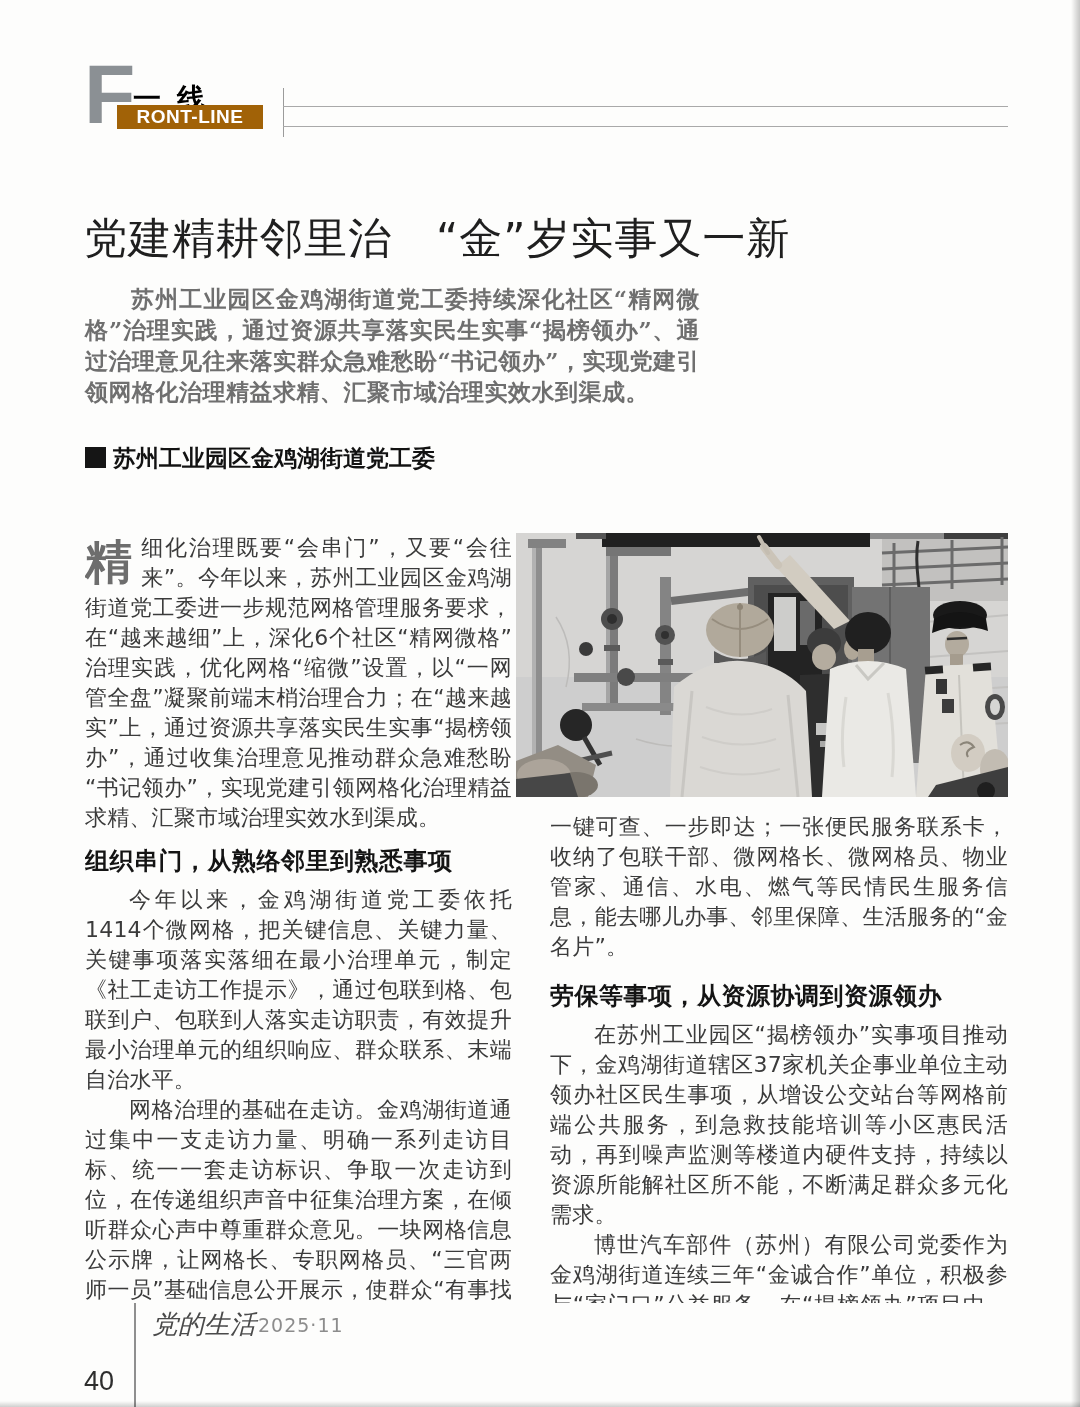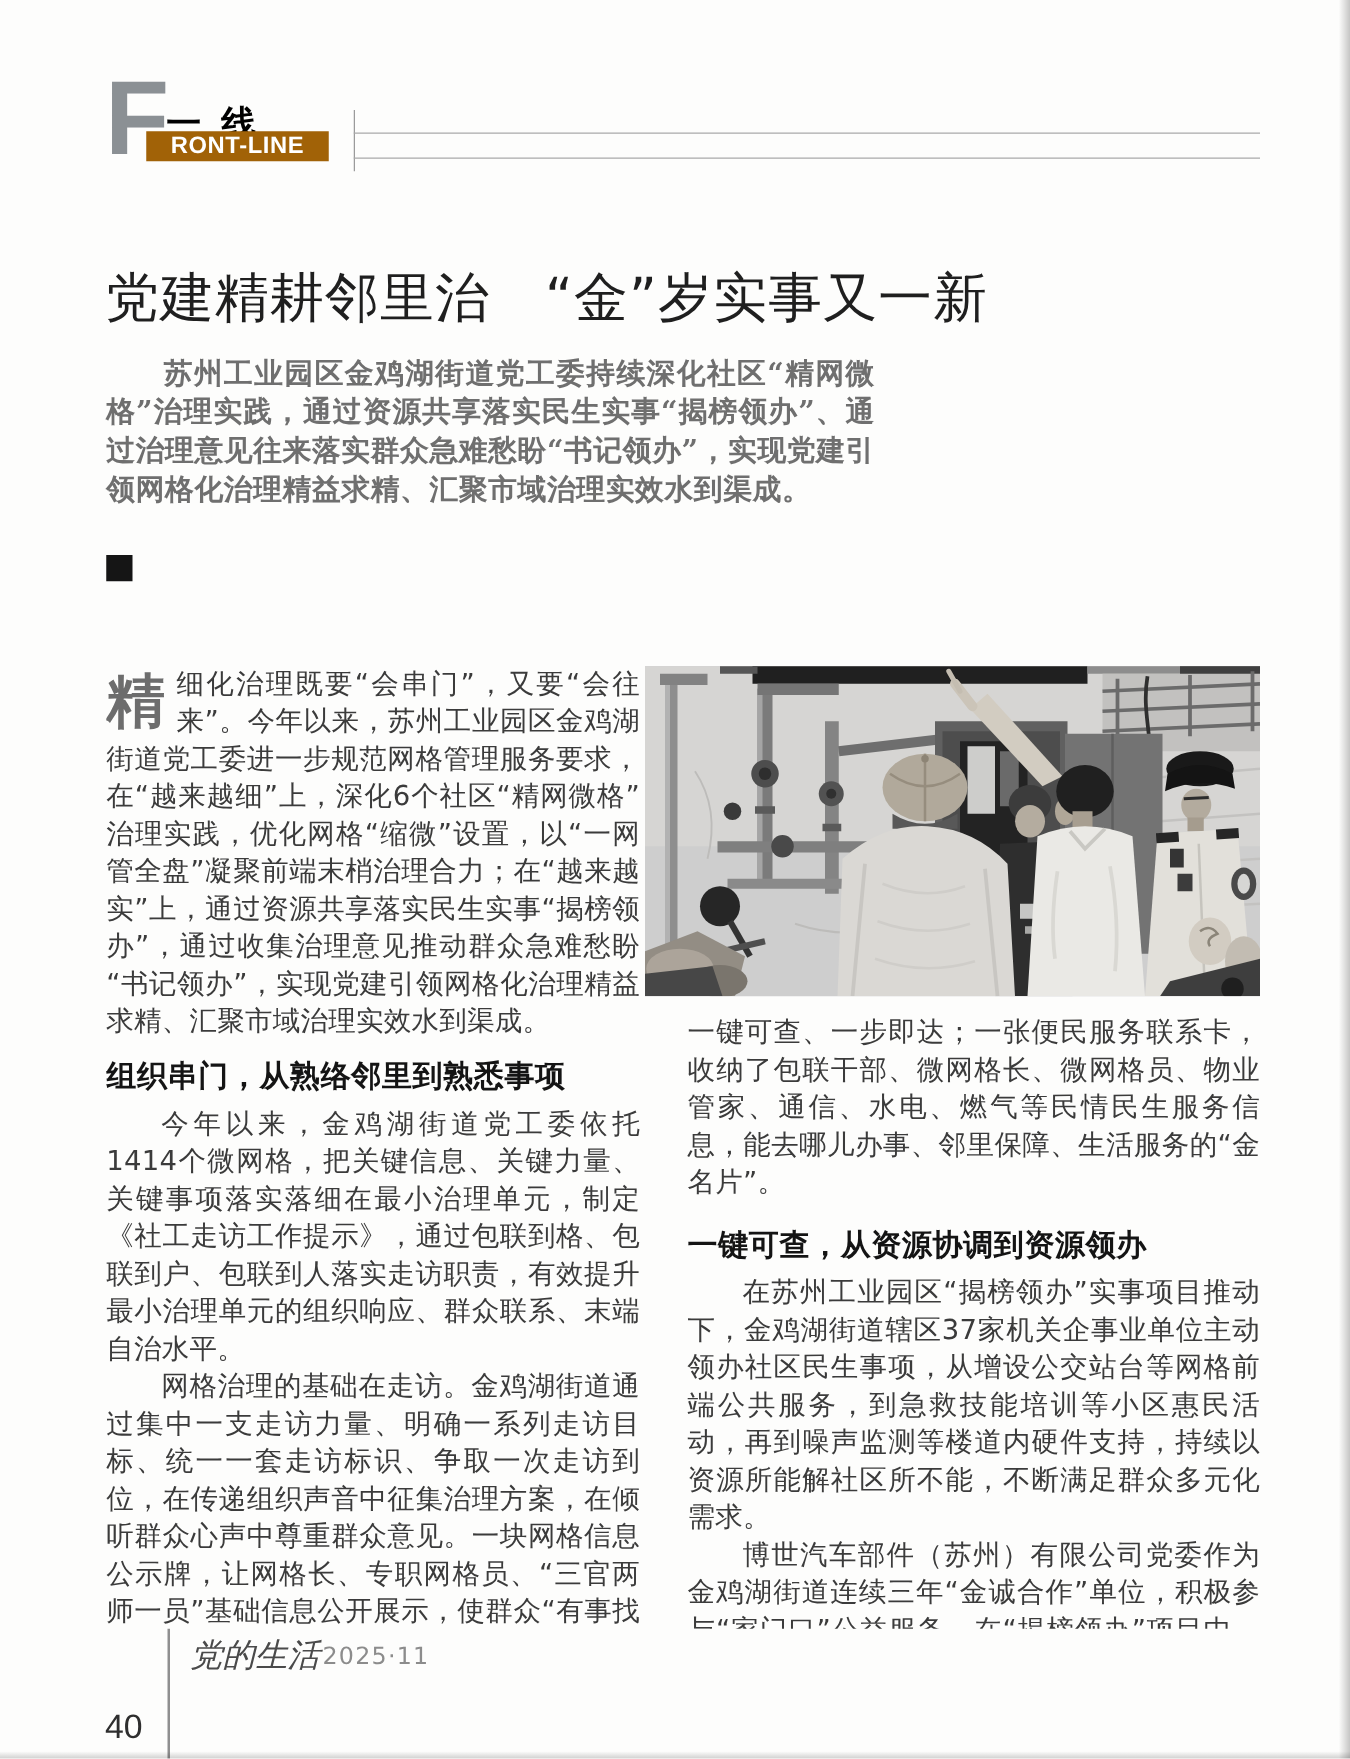--- a/index.html
+++ b/index.html
@@ -116,21 +116,21 @@
   <div class="mast-letter">F</div>
   <div class="mast-cn">一线</div>
   <div class="mast-en">RONT-LINE</div>
   <div class="mast-vline"></div>
   <div class="mast-h1"></div>
   <div class="mast-h2"></div>
 
   <h1 class="title">党建精耕邻里治　“金”岁实事又一新</h1>
   <p class="standfirst">苏州工业园区金鸡湖街道党工委持续深化社区“精网微格”治理实践，通过资源共享落实民生实事“揭榜领办”、通过治理意见往来落实群众急难愁盼“书记领办”，实现党建引领网格化治理精益求精、汇聚市域治理实效水到渠成。</p>
   <div class="byline">
-    <span class="byline-marker"></span>
+    <span class="byline-marker"></span><span>苏州工业园区金鸡湖街道党工委</span>
   </div>
 
   <div class="body-grid">
     <div class="col col-left">
       <p class="lead"><span class="dropcap">精</span><span>细化治理既要“会串门”，又要“会往来”。今年以来，苏州工业园区金鸡湖街道党工委进一步规范网格管理服务要求，在“越来越细”上，深化6个社区“精网微格”治理实践，优化网格“缩微”设置，以“一网管全盘”凝聚前端末梢治理合力；在“越来越实”上，通过资源共享落实民生实事“揭榜领办”，通过收集治理意见推动群众急难愁盼“书记领办”，实现党建引领网格化治理精益求精、汇聚市域治理实效水到渠成。</span></p>
       <h2 class="sec-heading">组织串门，从熟络邻里到熟悉事项</h2>
       <p class="para indent">今年以来，金鸡湖街道党工委依托1414个微网格，把关键信息、关键力量、关键事项落实落细在最小治理单元，制定《社工走访工作提示》，通过包联到格、包联到户、包联到人落实走访职责，有效提升最小治理单元的组织响应、群众联系、末端自治水平。</p>
       <p class="para indent runover">网格治理的基础在走访。金鸡湖街道通过集中一支走访力量、明确一系列走访目标、统一一套走访标识、争取一次走访到位，在传递组织声音中征集治理方案，在倾听群众心声中尊重群众意见。一块网格信息公示牌，让网格长、专职网格员、“三官两师一员”基础信息公开展示，使群众“有事找得到人、门口办得成事”；一份便民服务清单，让“一圈一格一清单”的党群服务信息、网格治理信息、政务服务信息被整理成册，“一本”链接“社、警、医、教、养、乐”生活触角，告知居民“能去哪儿办事、能办什么事”，组织、计生、劳保等事项</p>
     </div>
 
@@ -248,21 +248,21 @@
           <path d="M0,252 L54,246 L62,270 L0,270 Z" fill="#474747"></path>
 
           <ellipse cx="452" cy="226" rx="17" ry="19" fill="#d2ccc2"></ellipse>
           <path d="M444,218 q8,-6 14,2 q-10,4 -6,10" stroke="#8b8579" stroke-width="2" fill="none"></path>
           <ellipse cx="479" cy="242" rx="15" ry="20" fill="#c2bcb2"></ellipse>
           <path d="M420,258 L492,240 L492,270 L412,270 Z" fill="#3e3e3e"></path>
           <circle cx="470" cy="264" r="9" fill="#1f1f1f"></circle>
         </svg>
       </figure>
       <p class="para cont-para">一键可查、一步即达；一张便民服务联系卡，收纳了包联干部、微网格长、微网格员、物业管家、通信、水电、燃气等民情民生服务信息，能去哪儿办事、邻里保障、生活服务的“金名片”。</p>
-      <h2 class="sec-heading">一键可查，从资源协调到资源领办</h2>
+      <h2 class="sec-heading">劳保等事项，从资源协调到资源领办</h2>
       <p class="para indent">在苏州工业园区“揭榜领办”实事项目推动下，金鸡湖街道辖区37家机关企事业单位主动领办社区民生事项，从增设公交站台等网格前端公共服务，到急救技能培训等小区惠民活动，再到噪声监测等楼道内硬件支持，持续以资源所能解社区所不能，不断满足群众多元化需求。</p>
       <p class="para indent runover">博世汽车部件（苏州）有限公司党委作为金鸡湖街道连续三年“金诚合作”单位，积极参与“家门口”公益服务，在“揭榜领办”项目中，围绕领汇商务广场暖“新”驿站建设，一次性赞助电冰箱、落地式风扇、微波炉等设备，为新就业群体歇脚休息提供保障。今年8月，玲东社区党总支</p>
     </div>
   </div>
 
   <div class="footer-num">40</div>
   <div class="footer-vline"></div>
   <div class="footer-mag">党的生活</div>
   <div class="footer-issue">2025·11</div>
 

